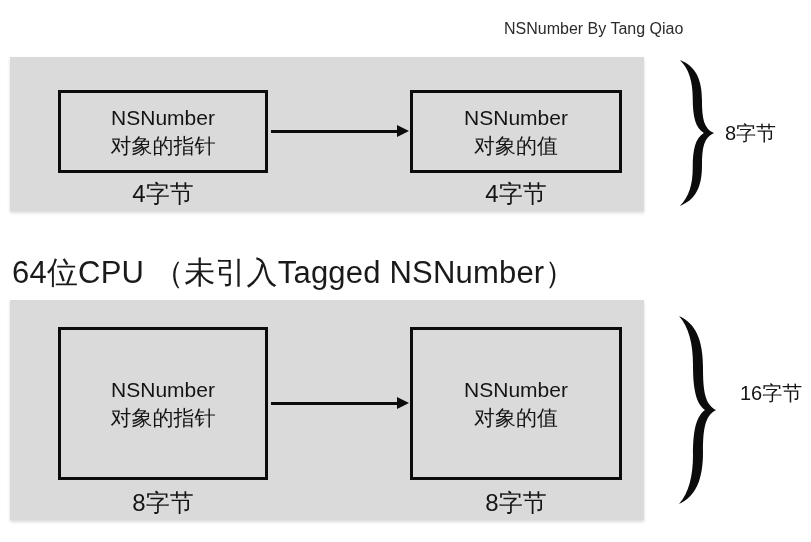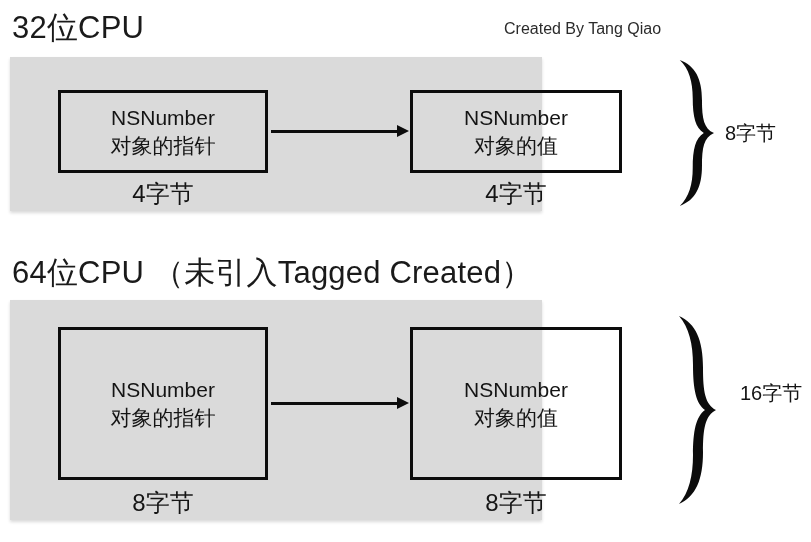--- a/index.html
+++ b/index.html
@@ -11,21 +11,21 @@
   html,body{background:#ffffff;}
   body{font-family:"Liberation Sans","DejaVu Sans",sans-serif;color:var(--text);}
   .canvas{position:relative;width:811px;height:542px;background:#ffffff;overflow:hidden;}
 
   .section-title{position:absolute;font-size:31px;font-weight:400;letter-spacing:.2px;color:var(--text);white-space:nowrap;}
   .title-1{left:12px;top:7px;}
   .title-2{left:12px;top:252px;}
 
   .credit{position:absolute;left:504px;top:20px;font-size:16px;color:#2b2b2b;white-space:nowrap;}
 
-  .panel{position:absolute;left:10px;width:532px;background:var(--panel-bg);box-shadow:0 2px 3px rgba(0,0,0,.15);}
+  .panel{position:absolute;left:10px;width:634px;background:var(--panel-bg);box-shadow:0 2px 3px rgba(0,0,0,.15);}
   .panel-1{top:57px;height:154px;}
   .panel-2{top:300px;height:220px;}
 
   .node{position:absolute;border:3px solid var(--line);display:flex;flex-direction:column;justify-content:center;text-align:center;font-size:21px;line-height:1.33;color:#141414;}
   .p1-a{left:48px;top:33px;width:210px;height:83px;}
   .p1-b{left:400px;top:33px;width:212px;height:83px;}
   .p2-a{left:48px;top:27px;width:210px;height:153px;}
   .p2-b{left:400px;top:27px;width:212px;height:153px;}
 
   .size-label{position:absolute;font-size:24px;text-align:center;color:#141414;}
@@ -47,22 +47,21 @@
 
   .total-label{position:absolute;font-size:20px;color:#141414;white-space:nowrap;}
   .total-1{left:725px;top:120px;}
   .total-2{left:740px;top:380px;}
 </style>
 </head>
 <body>
 
 <div class="canvas">
 
-  <div class="section-title title-1">32位CPU</div>
-  <div class="credit">Created By Tang Qiao</div>
+  <div class="credit">NSNumber By Tang Qiao</div>
 
   <div class="panel panel-1">
     <div class="node p1-a">
       <div>NSNumber</div>
       <div>对象的指针</div>
     </div>
     <div class="arrow arrow-1"></div>
     <div class="node p1-b">
       <div>NSNumber</div>
       <div>对象的值</div>
@@ -71,21 +70,21 @@
     <div class="size-label sl-b sl-row1">4字节</div>
   </div>
 
   <div class="brace brace-1">
     <svg viewBox="0 0 40 200" preserveAspectRatio="none" aria-hidden="true">
       <path fill="#0c0c0c" d="M3,0 C20,8 27,26 27,55 C27,80 29,94 40,100 C29,106 27,120 27,145 C27,174 20,192 3,200 C13,188 17,170 17,148 C17,122 20,107 29,100 C20,93 17,78 17,52 C17,30 13,12 3,0 Z"></path>
     </svg>
   </div>
   <div class="total-label total-1">8字节</div>
 
-  <div class="section-title title-2">64位CPU （未引入Tagged Created）</div>
+  <div class="section-title title-2">64位CPU （未引入Tagged NSNumber）</div>
 
   <div class="panel panel-2">
     <div class="node p2-a">
       <div>NSNumber</div>
       <div>对象的指针</div>
     </div>
     <div class="arrow arrow-2"></div>
     <div class="node p2-b">
       <div>NSNumber</div>
       <div>对象的值</div>

